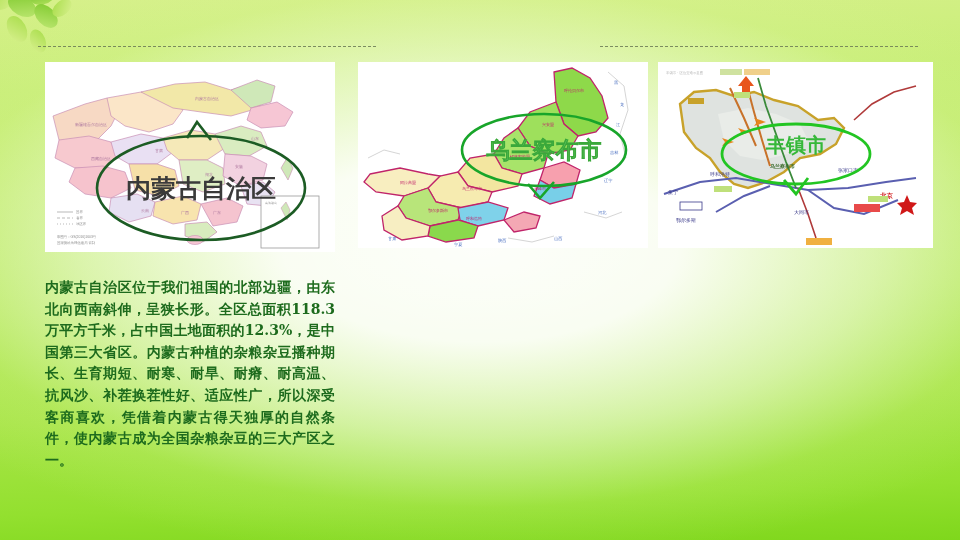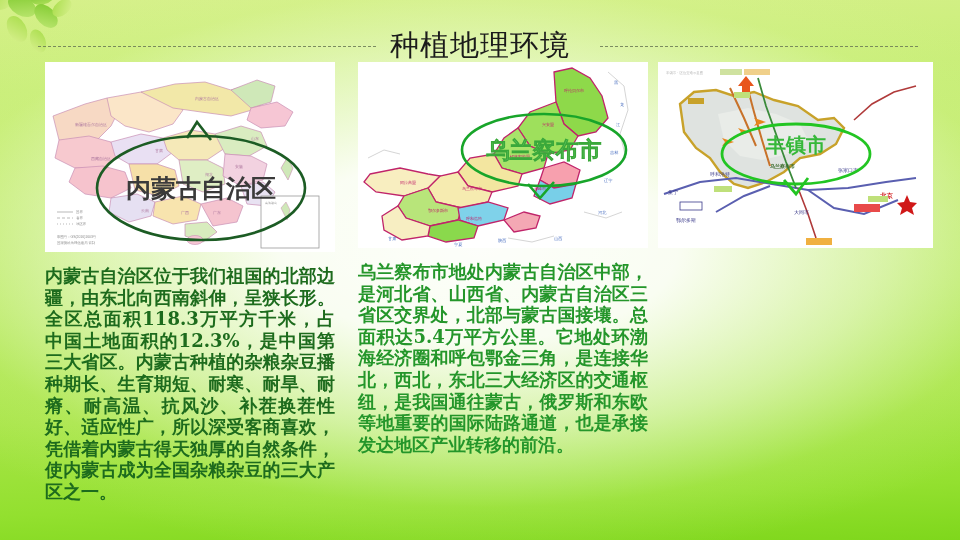--- a/index.html
+++ b/index.html
@@ -88,24 +88,24 @@
     overflow: hidden;
   }
   .map-1 { height: 190px; }
   .map-2 { height: 186px; }
   .map-3 { height: 186px; }
 
   .map svg { display: block; width: 100%; height: 100%; }
 
   
   .para {
-    margin-top: 13px;
+    margin-top: 25px;
     font-family: "DejaVu Serif", "Liberation Serif", serif;
     font-weight: bold;
-    font-size: 18px;
+    font-size: 14px;
     line-height: 21.6px;
     color: #1f7a1f;
     text-align: justify;
     text-justify: inter-ideograph;
   }
   .col-1 .para { color: #1d6b1d; }
   .col-2 .para { color: #24962a; }
   .col-3 .para { color: #2ab32a; }
 
   
@@ -144,23 +144,20 @@
       <ellipse cx="54" cy="30" rx="14" ry="9" fill="url(#lf2)" transform="rotate(46 54 30)"></ellipse>
       <ellipse cx="74" cy="2" rx="15" ry="9.5" fill="url(#lf3)" transform="rotate(18 74 2)"></ellipse>
       <ellipse cx="46" cy="55" rx="12" ry="7.5" fill="url(#lf1)" transform="rotate(70 46 55)"></ellipse>
       <ellipse cx="70" cy="22" rx="11" ry="7" fill="url(#lf1)" transform="rotate(-40 70 22)"></ellipse>
     </svg>
   </div>
 
   <div class="rule rule-left"></div>
   <div class="rule rule-right"></div>
 
-  <div class="title">
-    <span>种植地理环境</span>
-  </div>
 
   <div class="col col-1">
     <div class="map map-1">
       <svg viewBox="0 0 290 186" xmlns="http://www.w3.org/2000/svg">
         <rect x="0" y="0" width="290" height="186" fill="#ffffff"></rect>
 
         <g stroke="#c88fb4" stroke-width="0.7">
           <path d="M8 52 L40 40 L62 34 L74 46 L66 62 L52 76 L34 84 L14 76 Z" fill="#f7d9c4"></path>
           <path d="M62 34 L96 28 L122 34 L138 46 L128 60 L104 68 L80 62 L66 52 Z" fill="#fbe6c8"></path>
           <path d="M96 28 L130 20 L160 18 L186 26 L206 20 L222 28 L214 44 L186 52 L156 48 L128 44 Z" fill="#f2e8a8"></path>
@@ -273,21 +270,20 @@
           <text x="70" y="150">鄂尔多斯市</text>
           <text x="108" y="158">呼和浩特</text>
           <text x="176" y="128">赤峰市</text>
         </g>
 
         <ellipse cx="186" cy="88" rx="82" ry="36" fill="none" stroke="#18a52a" stroke-width="2.6"></ellipse>
         <path d="M170 122 L182 136 L196 120" fill="none" stroke="#18a52a" stroke-width="2.6"></path>
         <text class="map-label" x="186" y="96" text-anchor="middle" font-size="23" fill="#6bc96b" stroke="#3aa83a" stroke-width="0.5">乌兰察布市</text>
       </svg>
     </div>
-    <div class="para">乌兰察布市地处内蒙古自治区中部，是河北省、山西省、内蒙古自治区三省区交界处，北部与蒙古国接壤。总面积达5.4万平方公里。它地处环渤海经济圈和呼包鄂金三角，是连接华北，西北，东北三大经济区的交通枢纽，是我国通往蒙古，俄罗斯和东欧等地重要的国际陆路通道，也是承接发达地区产业转移的前沿。</div>
   </div>
 
   <div class="col col-3">
     <div class="map map-3">
       <svg viewBox="0 0 275 186" xmlns="http://www.w3.org/2000/svg">
         <rect x="0" y="0" width="275" height="186" fill="#ffffff"></rect>
 
         <g fill="#b5b5b5" font-size="3.4" font-family="DejaVu Sans, sans-serif">
           <text x="8" y="12">丰镇市 · 区位交通示意图</text>
         </g>

